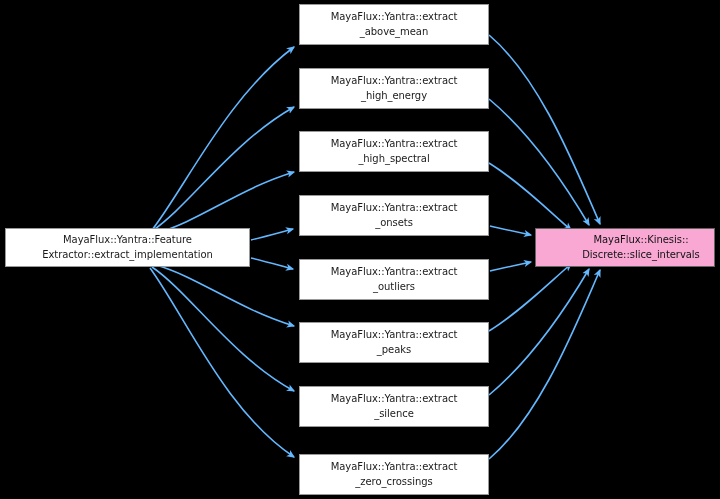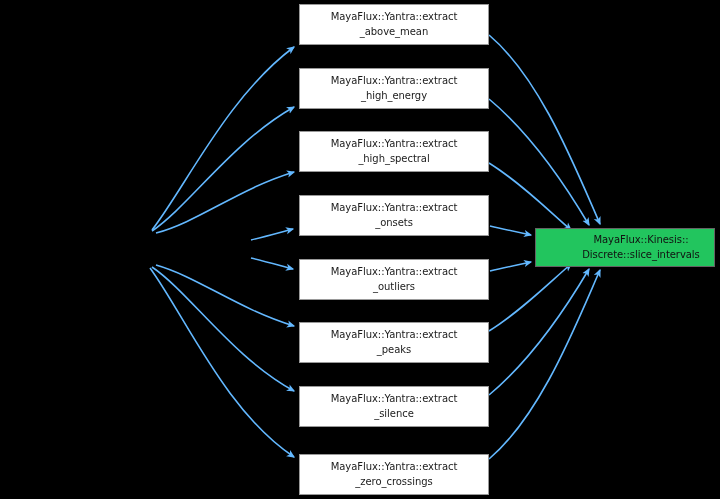--- a/index.html
+++ b/index.html
@@ -33,21 +33,21 @@
     border: 1px solid #999999;
     background: #ffffff;
     color: #1a1a1a;
     font-size: 10px;
     line-height: 14.6px;
     letter-spacing: -0.05px;
     white-space: pre-line;
     z-index: 3;
   }
   .node.highlight {
-    background: #22c55e;
+    background: #f9a8d4;
     border: 1px solid #636363;
     color: #111111;
     padding-left: 32px;
   }
   .node-label {
     display: block;
     width: 100%;
     padding: 0 3px;
     box-sizing: border-box;
   }
@@ -78,20 +78,24 @@
         <path d="M489,99 C531,134 566,186 589,225"></path>
         <path d="M489,163 C521,183 550,212 571,230"></path>
         <path d="M490,226 C503,229 517,232 531,235"></path>
         <path d="M490,271 C503,268 517,265 531,262"></path>
         <path d="M489,331 C521,311 550,282 571,264"></path>
         <path d="M489,395 C531,360 566,308 589,269"></path>
         <path d="M489,459 C540,416 575,327 600,270"></path>
       </g>
   </svg>
 
+  <div class="node" id="node-caller" style="left: 5px; top: 228px; width: 245px; height: 39px;">
+    <span class="node-label">MayaFlux::Yantra::Feature
+Extractor::extract_implementation</span>
+  </div>
 
   <div class="node highlight" id="node-callee" style="left: 535px; top: 228px; width: 180px; height: 39px;">
     <span class="node-label">MayaFlux::Kinesis::
 Discrete::slice_intervals</span>
   </div>
 
   <div id="middle-nodes">
       <div class="node" style="left: 299px; top: 4px; width: 190px; height: 41px;"><span class="node-label">MayaFlux::Yantra::extract
 _above_mean</span></div>
       <div class="node" style="left: 299px; top: 68px; width: 190px; height: 41px;"><span class="node-label">MayaFlux::Yantra::extract

